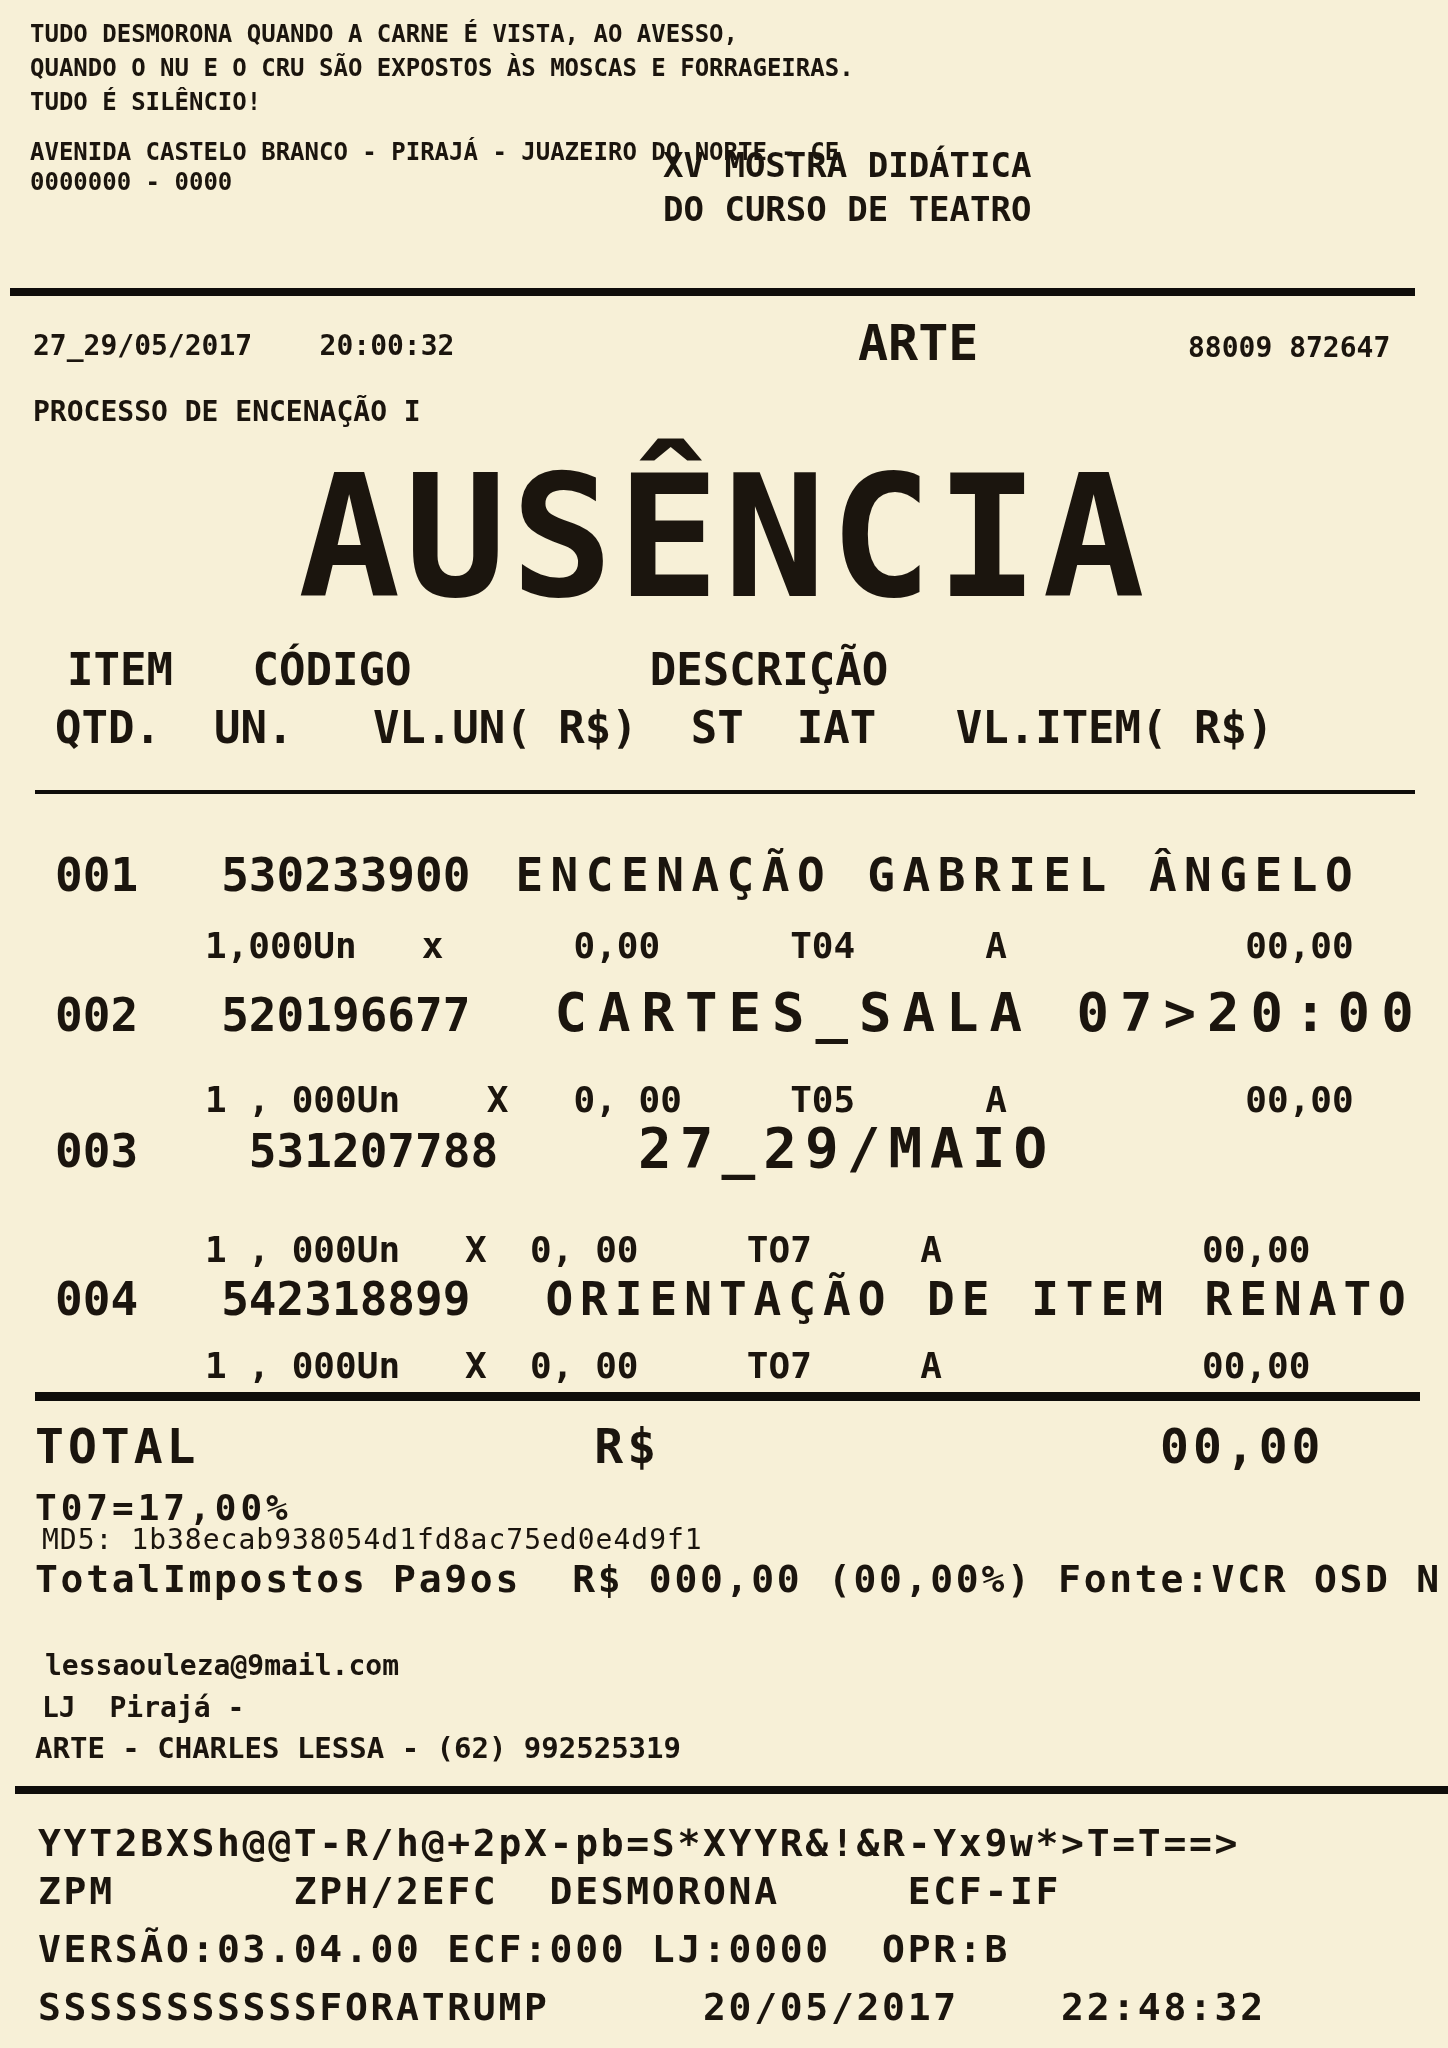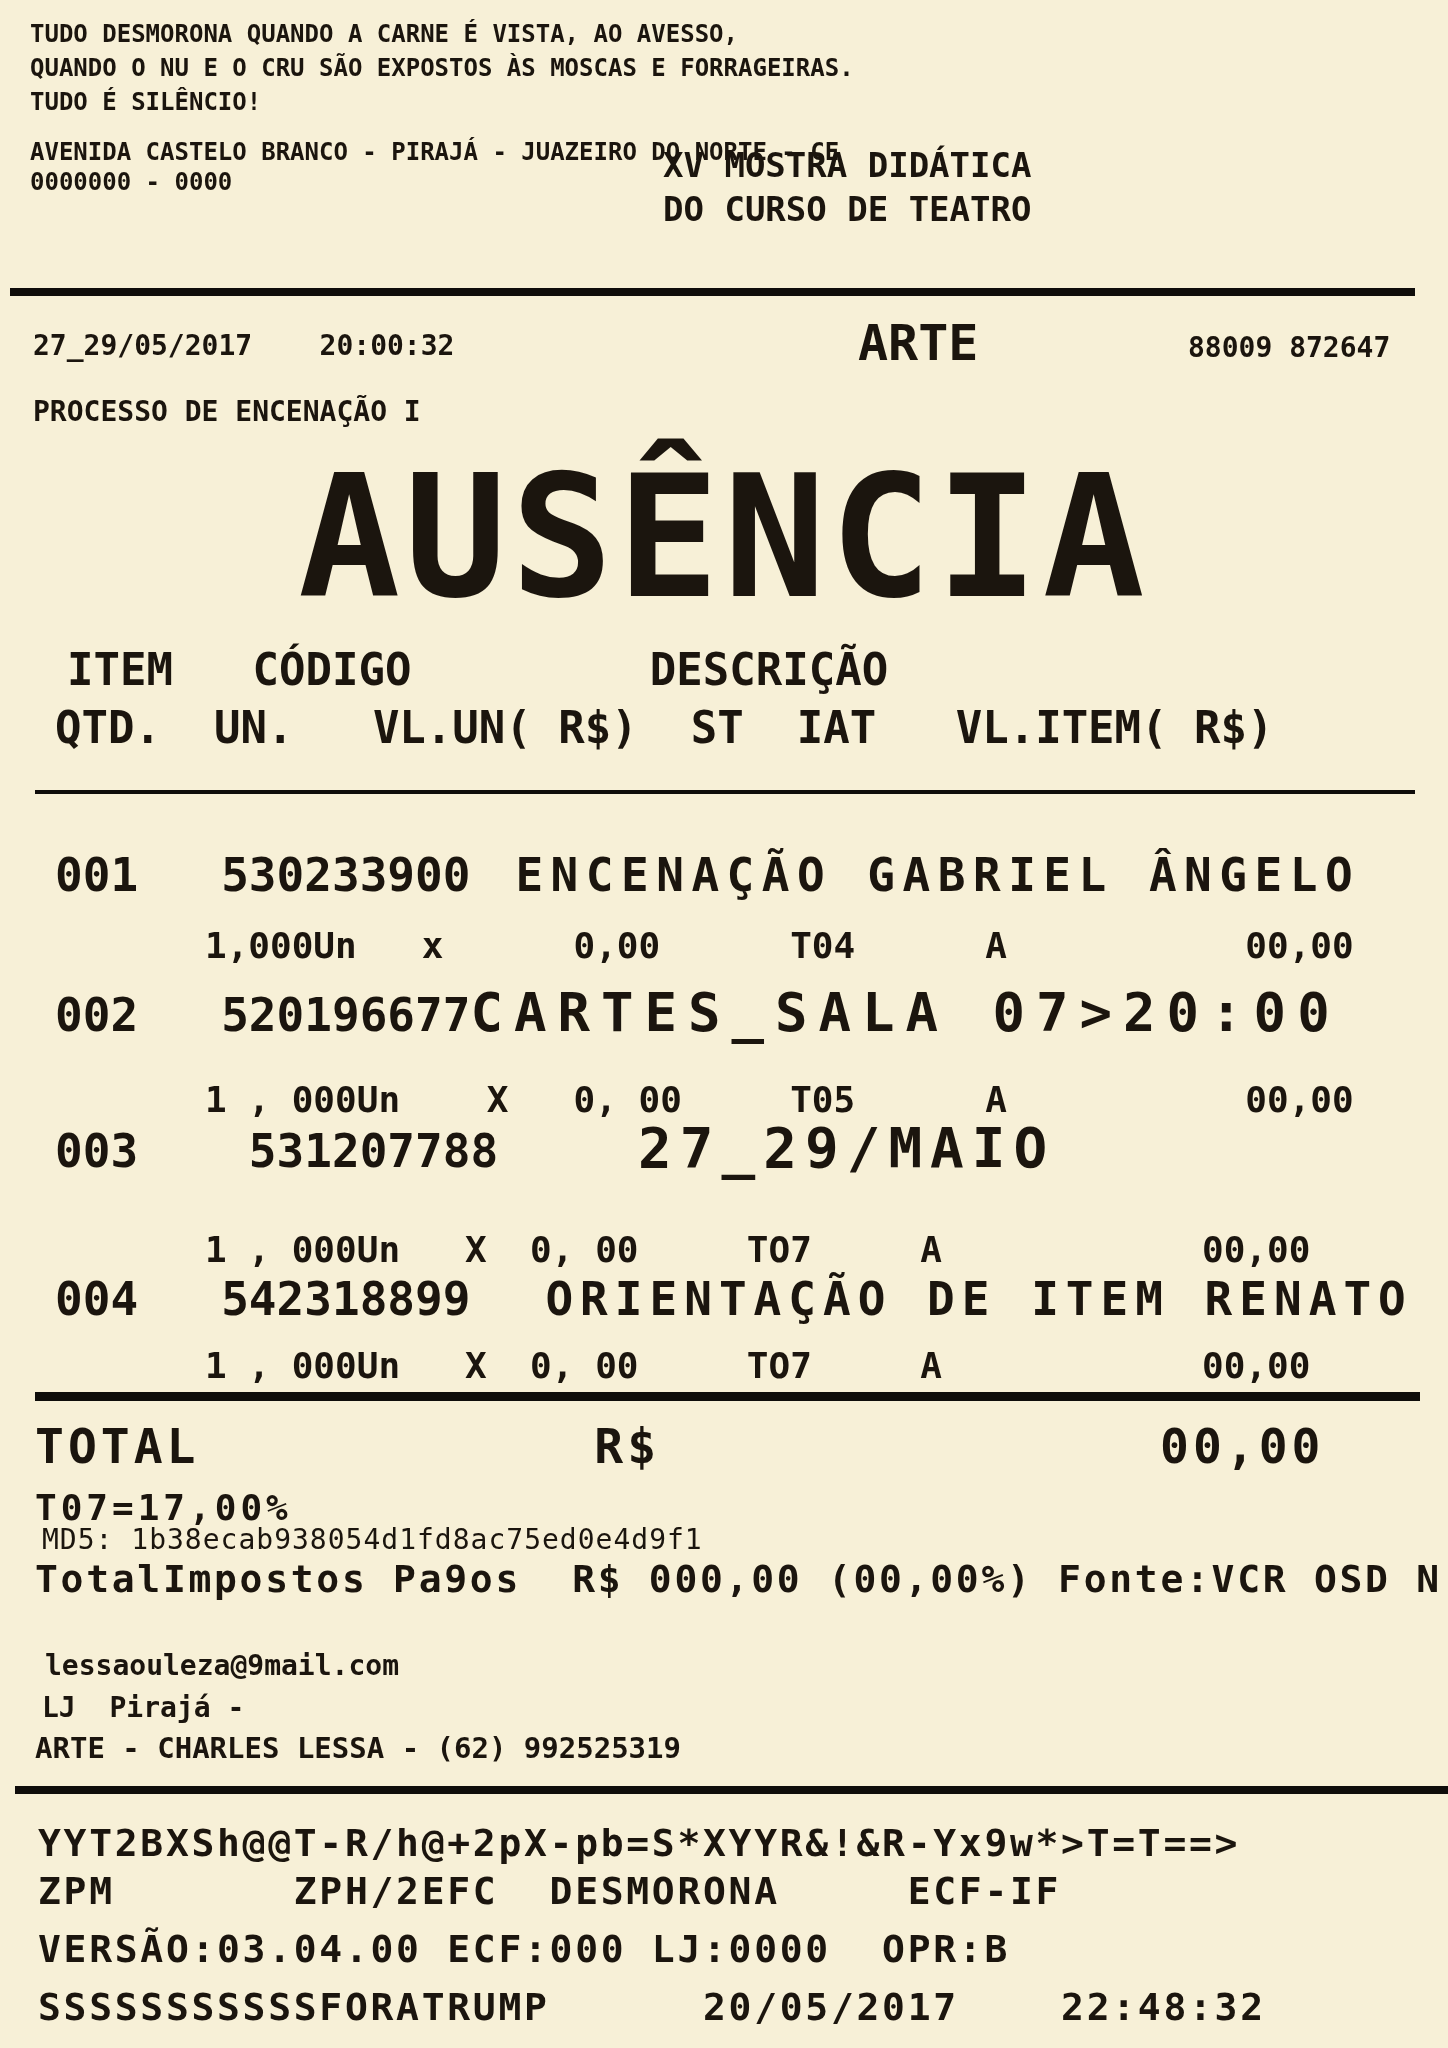--- a/index.html
+++ b/index.html
@@ -63,21 +63,21 @@
   <div class="ln colhead" style="top:706px;left:55px">QTD.  UN.   VL.UN( R$)  ST  IAT   VL.ITEM( R$)</div>
 
   <div class="rule" style="top:790px;left:35px;width:1380px;height:4px"></div>
 
   <div class="ln itemrow" style="top:852px;left:55px">
     <span class="ileft">001   530233900</span><span class="iname" style="margin-left:45px">ENCENAÇÃO GABRIEL ÂNGELO</span>
   </div>
   <div class="ln detail" style="top:928px">1,000Un   x      0,00      T04      A           00,00</div>
 
   <div class="ln itemrow" style="top:986px;left:55px">
-    <span class="ileft">002   520196677</span><span class="iname iname2" style="">CARTES_SALA 07&gt;20:00</span>
+    <span class="ileft">002   520196677</span><span class="iname iname2" style="margin-left:84px">CARTES_SALA 07&gt;20:00</span>
   </div>
   <div class="ln detail" style="top:1082px">1 , 000Un    X   0, 00     T05      A           00,00</div>
 
   <div class="ln itemrow" style="top:1120px;left:55px">
     <span class="ileft">003    531207788</span><span class="iname iname3" style="margin-left:140px">27_29/MAIO</span>
   </div>
   <div class="ln detail" style="top:1232px">1 , 000Un   X  0, 00     TO7     A            00,00</div>
 
   <div class="ln itemrow" style="top:1276px;left:55px">
     <span class="ileft">004   542318899</span><span class="iname" style="margin-left:75px;letter-spacing:7px">ORIENTAÇÃO DE ITEM RENATO</span>

